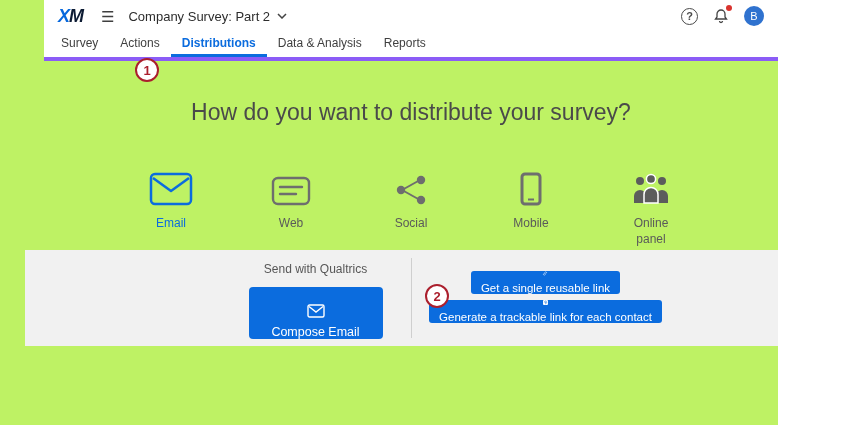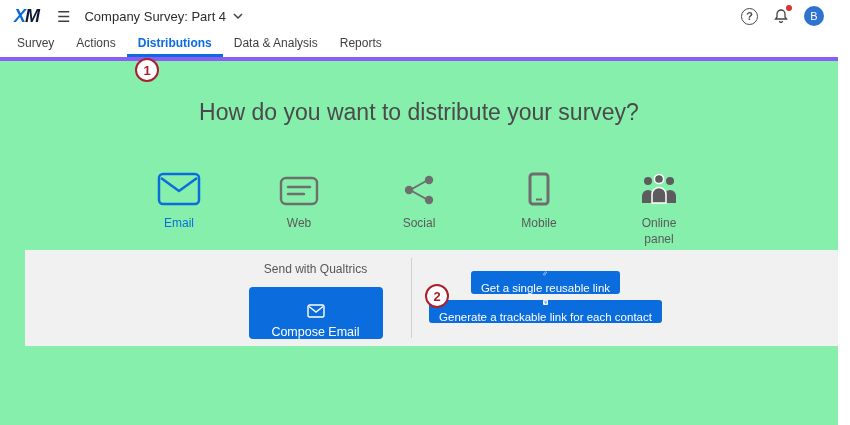--- a/index.html
+++ b/index.html
@@ -1,18 +1,18 @@
 <!DOCTYPE html>
 <html><head>
 <meta charset="utf-8">
 <style>
   * { margin:0; padding:0; box-sizing:border-box; }
   html,body { background:#fff; }
   body { font-family:"Liberation Sans", sans-serif; }
-  #app { position:relative; width:838px; height:425px; background:#86efac; overflow:hidden; }
+  #app { position:relative; width:778px; height:425px; background:#bef264; overflow:hidden;padding-left:44px; }
 
   
   .topbar { display:flex; align-items:center; height:32px; padding:0 14px; gap:14px; background:#fff; }
   .logo { font-size:18px; font-weight:bold; font-style:italic; letter-spacing:-1px; line-height:1; cursor:pointer; }
   .logo .x { color:#0768dd; }
   .logo .m { color:#0d1b33; }
   .hamburger { font-size:15px; color:#3f3f3f; cursor:pointer; line-height:1; margin-left:4px; }
   .survey-select { display:flex; align-items:center; gap:7px; font-size:13px; color:#2d2d2d; cursor:pointer; }
   .topbar-right { margin-left:auto; display:flex; align-items:center; gap:15px; }
   .help-icon { width:17px; height:17px; border:1.5px solid #4a4a4a; border-radius:50%; font-size:11px; font-weight:bold; color:#4a4a4a; display:flex; align-items:center; justify-content:center; cursor:pointer; }
@@ -54,21 +54,21 @@
 <body>
 
 <div id="app">
 
   <header class="topbar">
     <div class="logo">
       <span class="x">X</span><span class="m">M</span>
     </div>
     <span class="hamburger">☰</span>
     <div class="survey-select">
-      <span>Company Survey: Part 4</span>
+      <span>Company Survey: Part 2</span>
       <svg width="10" height="6" viewBox="0 0 10 6" fill="none" stroke="#444" stroke-width="1.5">
           <path d="M1 1 L5 5 L9 1"></path>
         </svg>
     </div>
     <div class="topbar-right">
       <div class="help-icon">?</div>
       <div class="bell-wrap">
         <svg width="16" height="16" viewBox="0 0 16 16" fill="none" stroke="#444" stroke-width="1.3">
           <path d="M8 2 a4 4 0 0 1 4 4 v3 l1.5 2 h-11 L4 9 V6 a4 4 0 0 1 4 -4 z"></path>
           <path d="M6.5 13 a1.5 1.5 0 0 0 3 0"></path>

